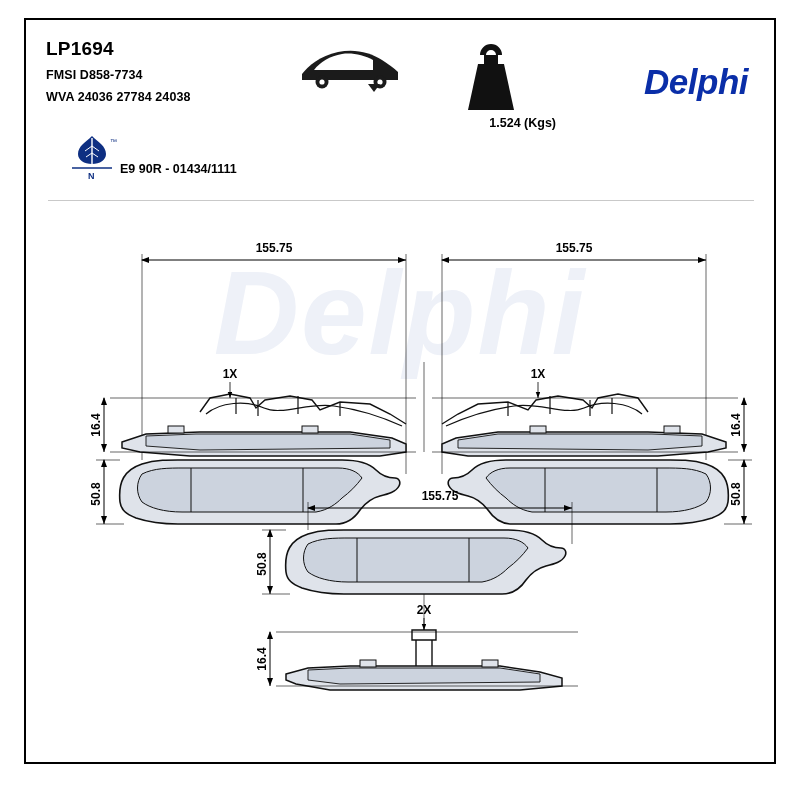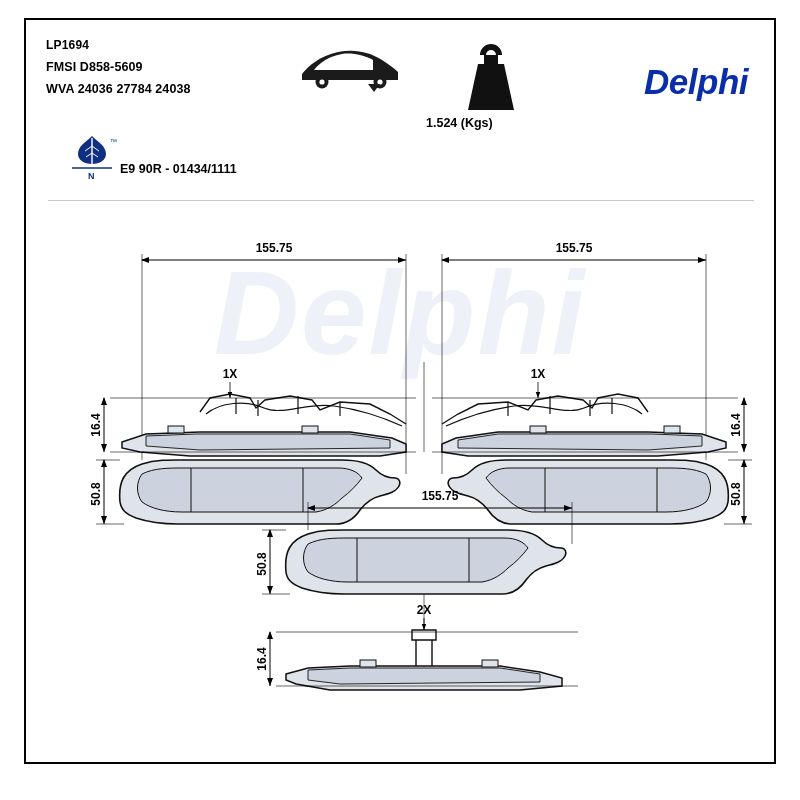--- a/index.html
+++ b/index.html
@@ -29,21 +29,21 @@
     left: 0; top: 0;
     width: 100%;
     height: 180px;
   }
   .ref-block {
     position: absolute;
     left: 20px;
     top: 18px;
   }
   .ref-code {
-    font-size: 12px;
+    font-size: 19px;
     font-weight: bold;
     color: #000;
     letter-spacing: .2px;
   }
   .ref-line {
     font-size: 12.5px;
     font-weight: bold;
     color: #000;
     margin-top: 8px;
     letter-spacing: .1px;
@@ -53,21 +53,21 @@
     left: 268px;
     top: 22px;
     width: 110px;
     height: 52px;
   }
   .weight-block {
     position: absolute;
     left: 400px;
     top: 14px;
     width: 130px;
-    text-align: left;
+    text-align: right;
   }
   .weight-icon { width: 130px; height: 80px; }
   .weight-text {
     font-size: 12.5px;
     font-weight: bold;
     margin-top: 2px;
   }
   .brand {
     position: absolute;
     right: 26px;
@@ -144,21 +144,21 @@
 </style>
 </head>
 <body>
 
 <div class="sheet">
 
   <div class="header">
 
     <div class="ref-block">
       <div class="ref-code">LP1694</div>
-      <div class="ref-line">FMSI D858-5609</div>
+      <div class="ref-line">FMSI D858-7734</div>
       <div class="ref-line">WVA 24036 27784 24038</div>
     </div>
 
     <div class="car-icon">
       <svg viewBox="0 0 110 52" width="110" height="52">
         <path d="M8,32 C14,24 26,14 44,10 C60,6.5 76,10 88,18 C94,22 100,26 104,30 L104,34 L8,34 Z" fill="#1b1b1b"></path>
         <path d="M20,28 C26,20 36,14 48,12 C58,10.5 70,13 79,18 L79,28 Z" fill="#ffffff"></path>
         <rect x="8" y="34" width="96" height="4" fill="#1b1b1b"></rect>
         <circle cx="28" cy="40" r="6.5" fill="#1b1b1b"></circle>
         <circle cx="28" cy="40" r="2.6" fill="#ffffff"></circle>

